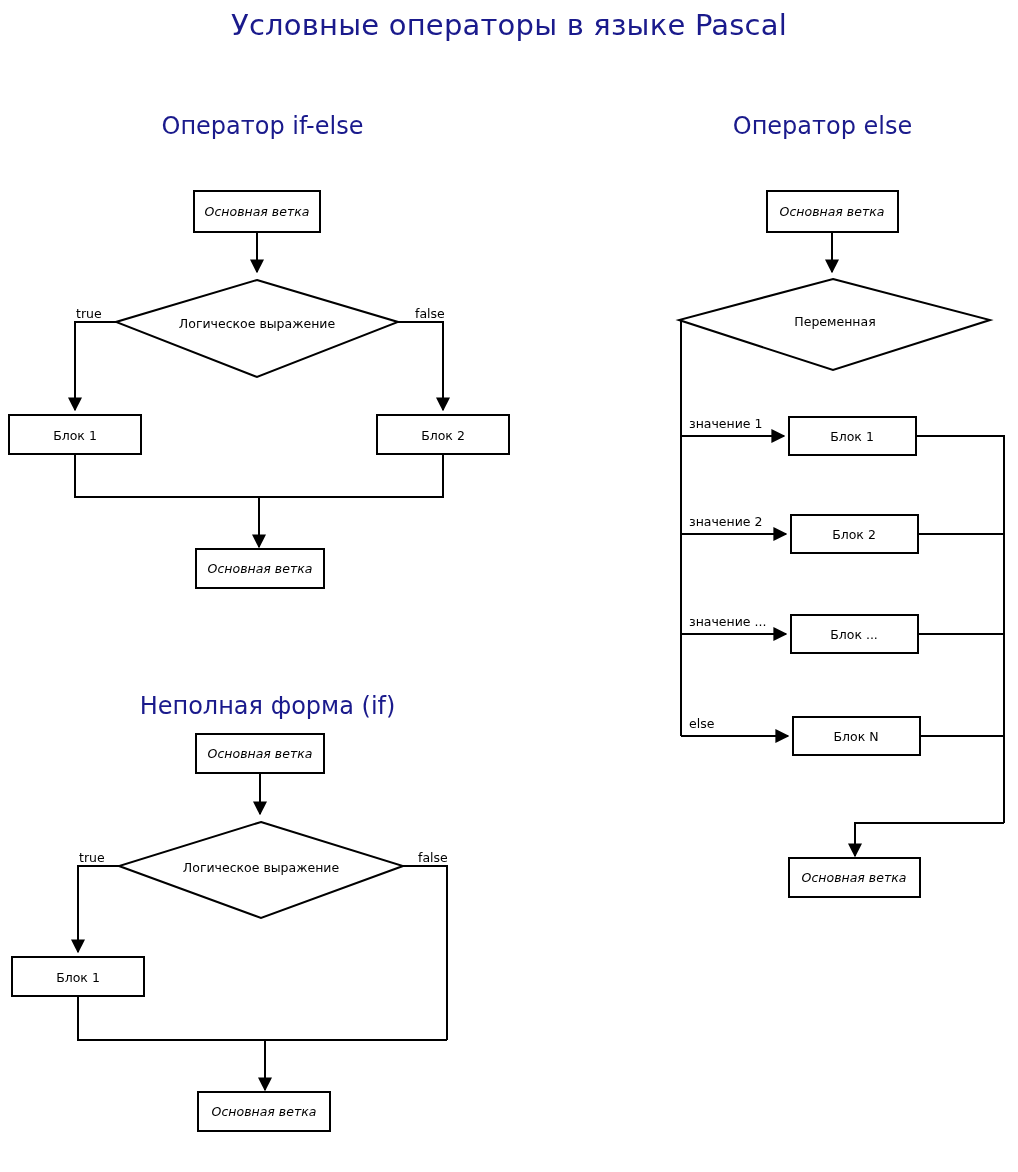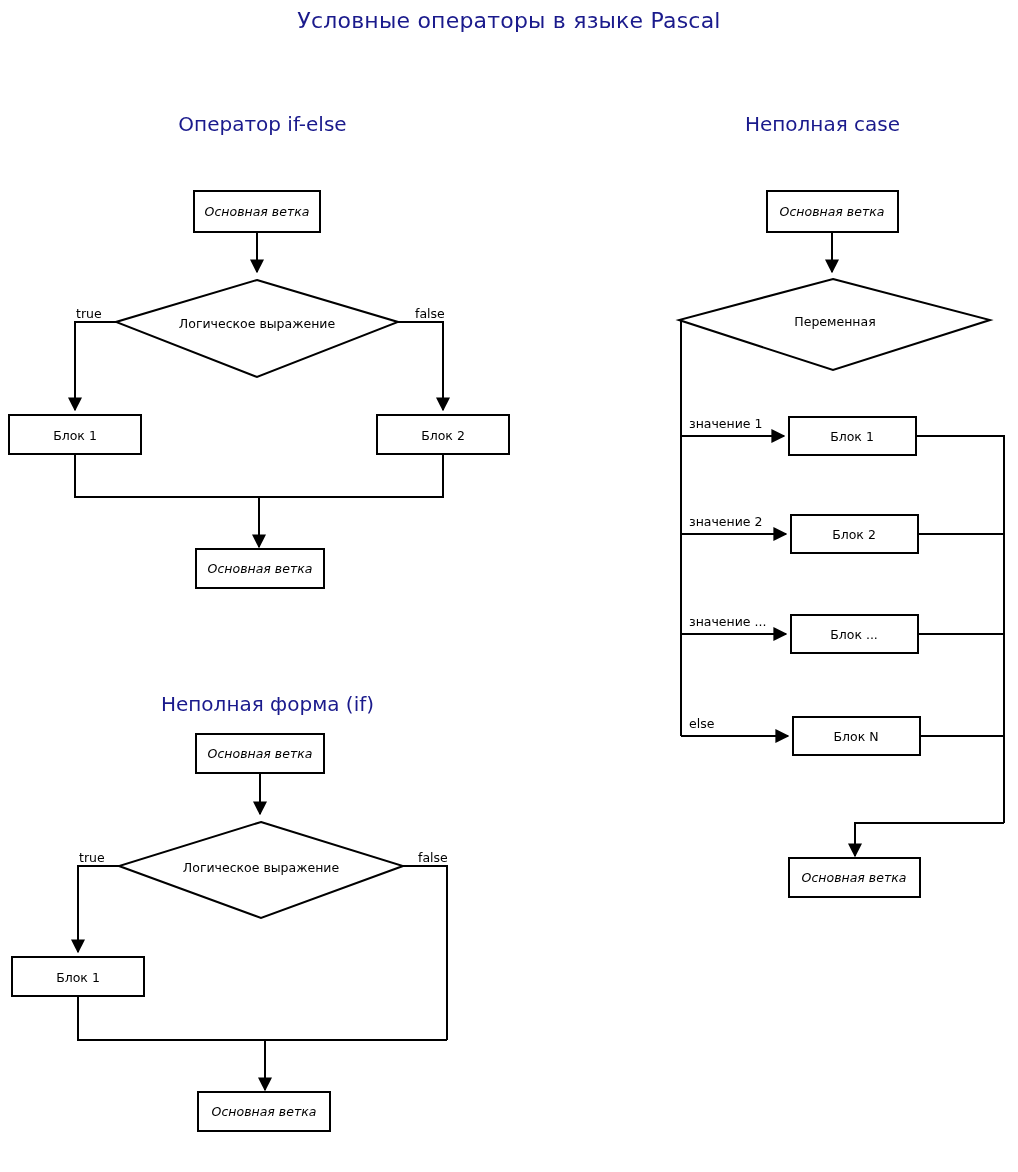--- a/index.html
+++ b/index.html
@@ -13,28 +13,28 @@
     font-family: "DejaVu Sans", sans-serif;
     position: relative;
     overflow: hidden;
   }
   .page-title {
     position: absolute;
     top: 8px;
     left: 0;
     width: 1018px;
     text-align: center;
-    font-size: 22px;
+    font-size: 29px;
     color: #1a1a8c;
     font-family: "DejaVu Sans", sans-serif;
     letter-spacing: 0.2px;
   }
   .section-title {
     position: absolute;
-    font-size: 20px;
+    font-size: 24px;
     color: #1a1a8c;
     text-align: center;
     font-family: "DejaVu Sans", sans-serif;
   }
   #title-if-else { top: 112px; left: 90px; width: 345px; }
   #title-case    { top: 112px; left: 660px; width: 325px; }
   #title-if-only { top: 692px; left: 90px; width: 355px; }
 
   svg.flow {
     position: absolute;
@@ -76,21 +76,21 @@
     text-anchor: start;
     dominant-baseline: alphabetic;
   }
 </style>
 </head>
 <body>
 
 <div class="page-title">Условные операторы в языке Pascal</div>
 
 <div class="section-title" id="title-if-else">Оператор if-else</div>
-<div class="section-title" id="title-case">Неполная case</div>
+<div class="section-title" id="title-case">Оператор else</div>
 <div class="section-title" id="title-if-only">Неполная форма (if)</div>
 
 <svg class="flow" viewBox="0 0 1018 1172">
   <defs>
     <marker id="arrow" viewBox="0 0 10 10" refX="9" refY="5" markerWidth="7" markerHeight="7" orient="auto-start-reverse">
       <path d="M 0 0 L 10 5 L 0 10 z" fill="#000000"></path>
     </marker>
   </defs>
 
   <g>

